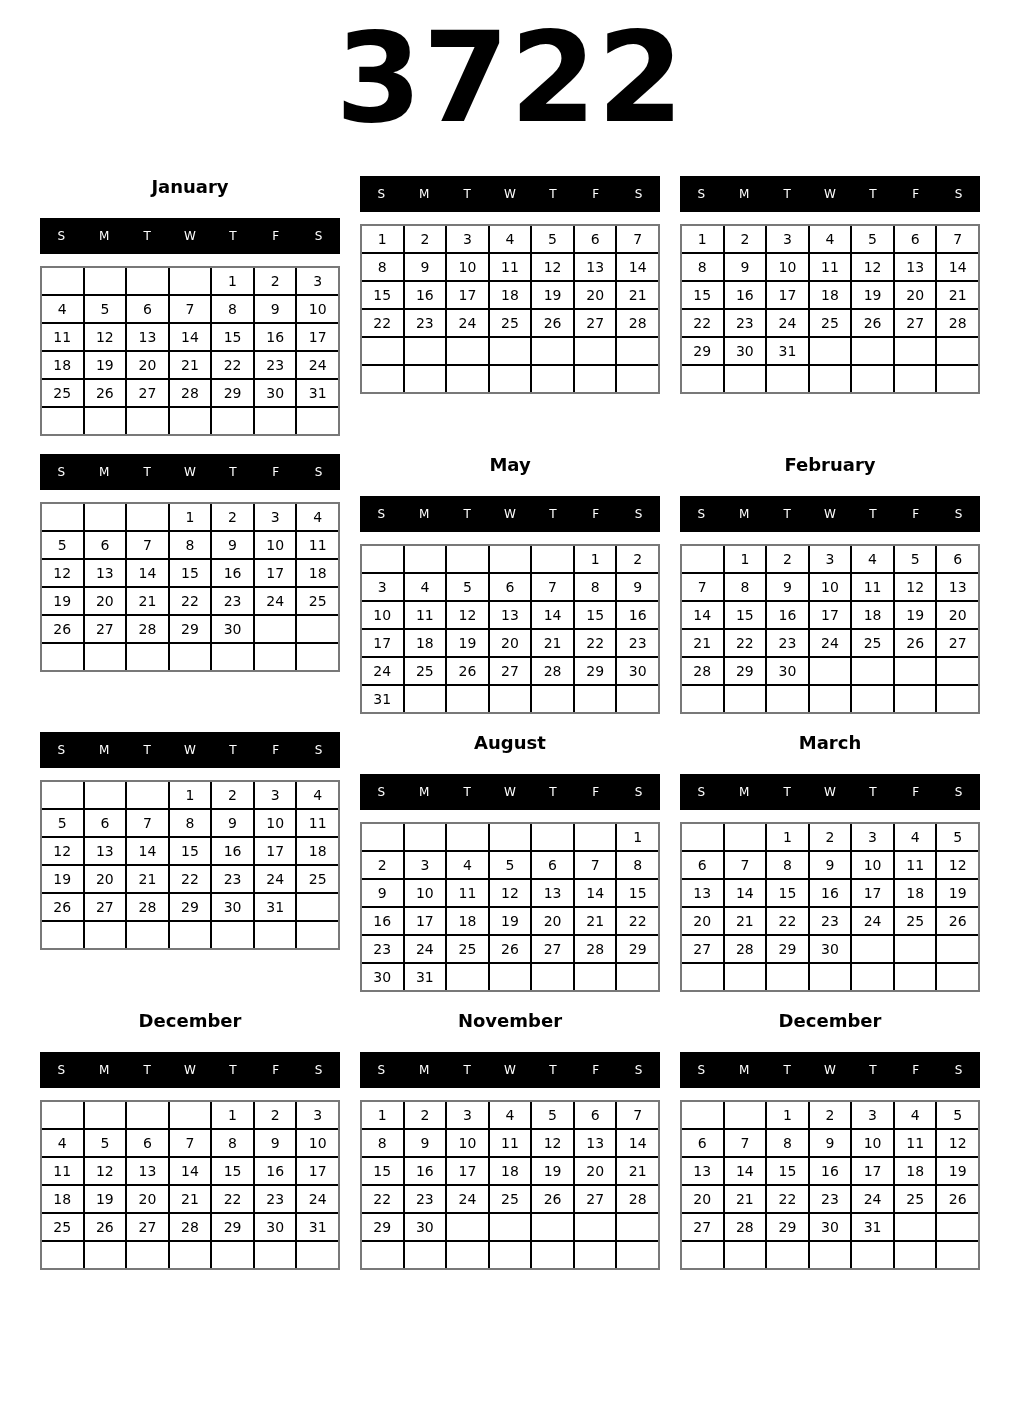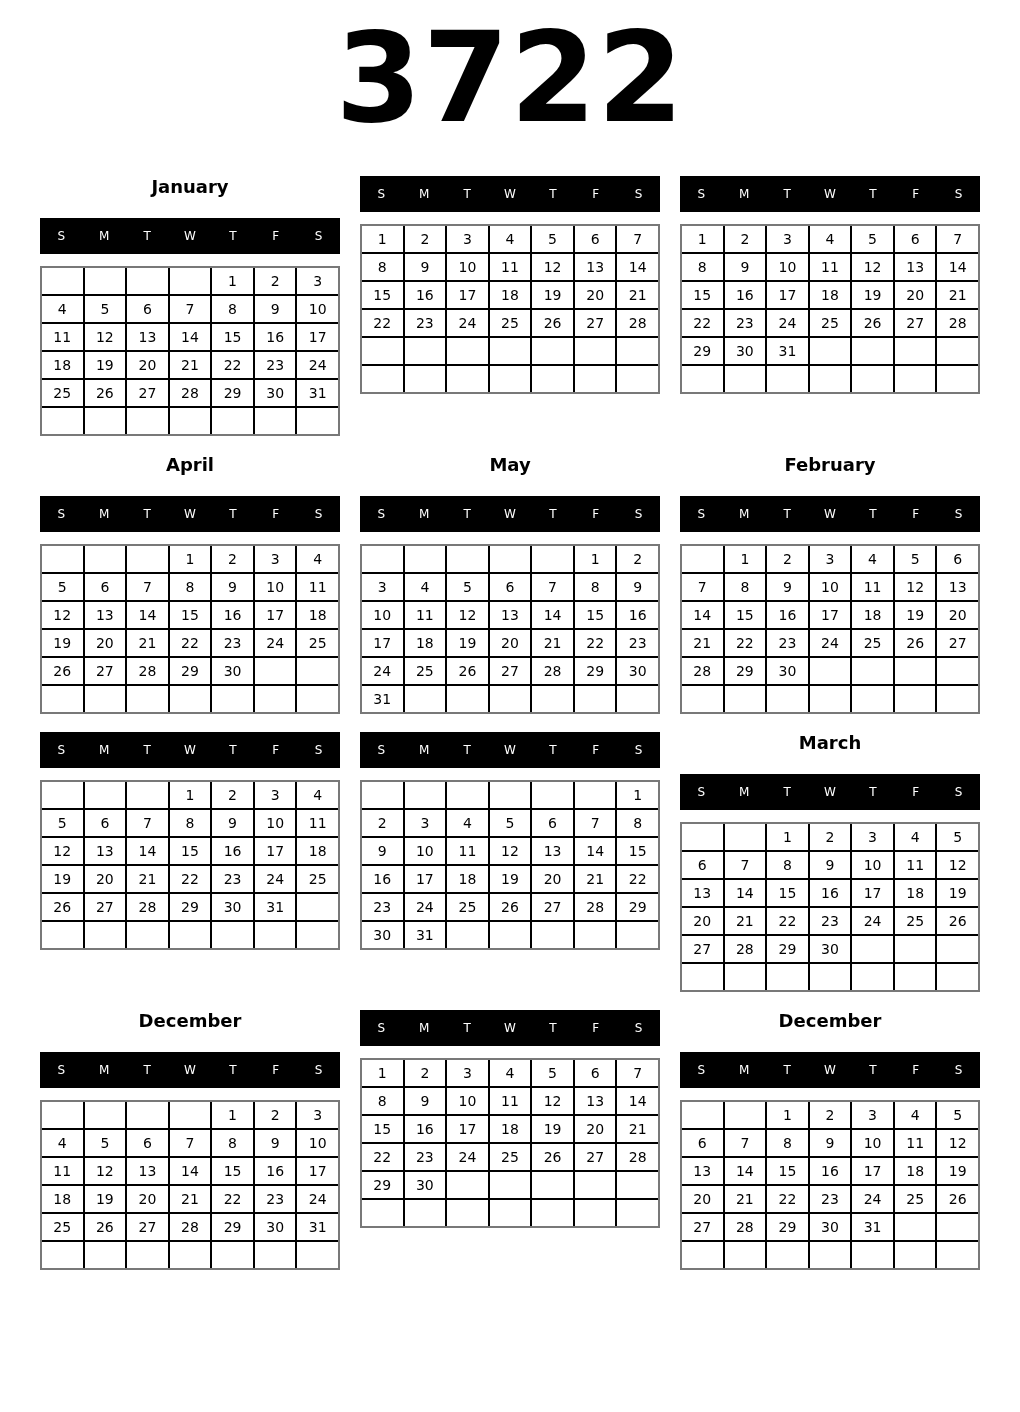--- a/index.html
+++ b/index.html
@@ -235,21 +235,20 @@
           <div class="day-cell"></div>
           <div class="day-cell"></div>
           <div class="day-cell"></div>
           <div class="day-cell"></div>
           <div class="day-cell"></div>
           <div class="day-cell"></div>
         </div>
   </section>
 
   <section class="month">
-    <h2 class="month-title">April</h2>
     <div class="weekday-band">
           <span>S</span>
           <span>M</span>
           <span>T</span>
           <span>W</span>
           <span>T</span>
           <span>F</span>
           <span>S</span>
         </div>
     <div class="month-grid">
@@ -462,20 +461,21 @@
           <div class="day-cell"></div>
           <div class="day-cell"></div>
           <div class="day-cell"></div>
           <div class="day-cell"></div>
           <div class="day-cell"></div>
           <div class="day-cell"></div>
         </div>
   </section>
 
   <section class="month">
+    <h2 class="month-title">August</h2>
     <div class="weekday-band">
           <span>S</span>
           <span>M</span>
           <span>T</span>
           <span>W</span>
           <span>T</span>
           <span>F</span>
           <span>S</span>
         </div>
     <div class="month-grid">
@@ -632,20 +632,21 @@
           <div class="day-cell"></div>
           <div class="day-cell"></div>
           <div class="day-cell"></div>
           <div class="day-cell"></div>
           <div class="day-cell"></div>
           <div class="day-cell"></div>
         </div>
   </section>
 
   <section class="month">
+    <h2 class="month-title">November</h2>
     <div class="weekday-band">
           <span>S</span>
           <span>M</span>
           <span>T</span>
           <span>W</span>
           <span>T</span>
           <span>F</span>
           <span>S</span>
         </div>
     <div class="month-grid">

